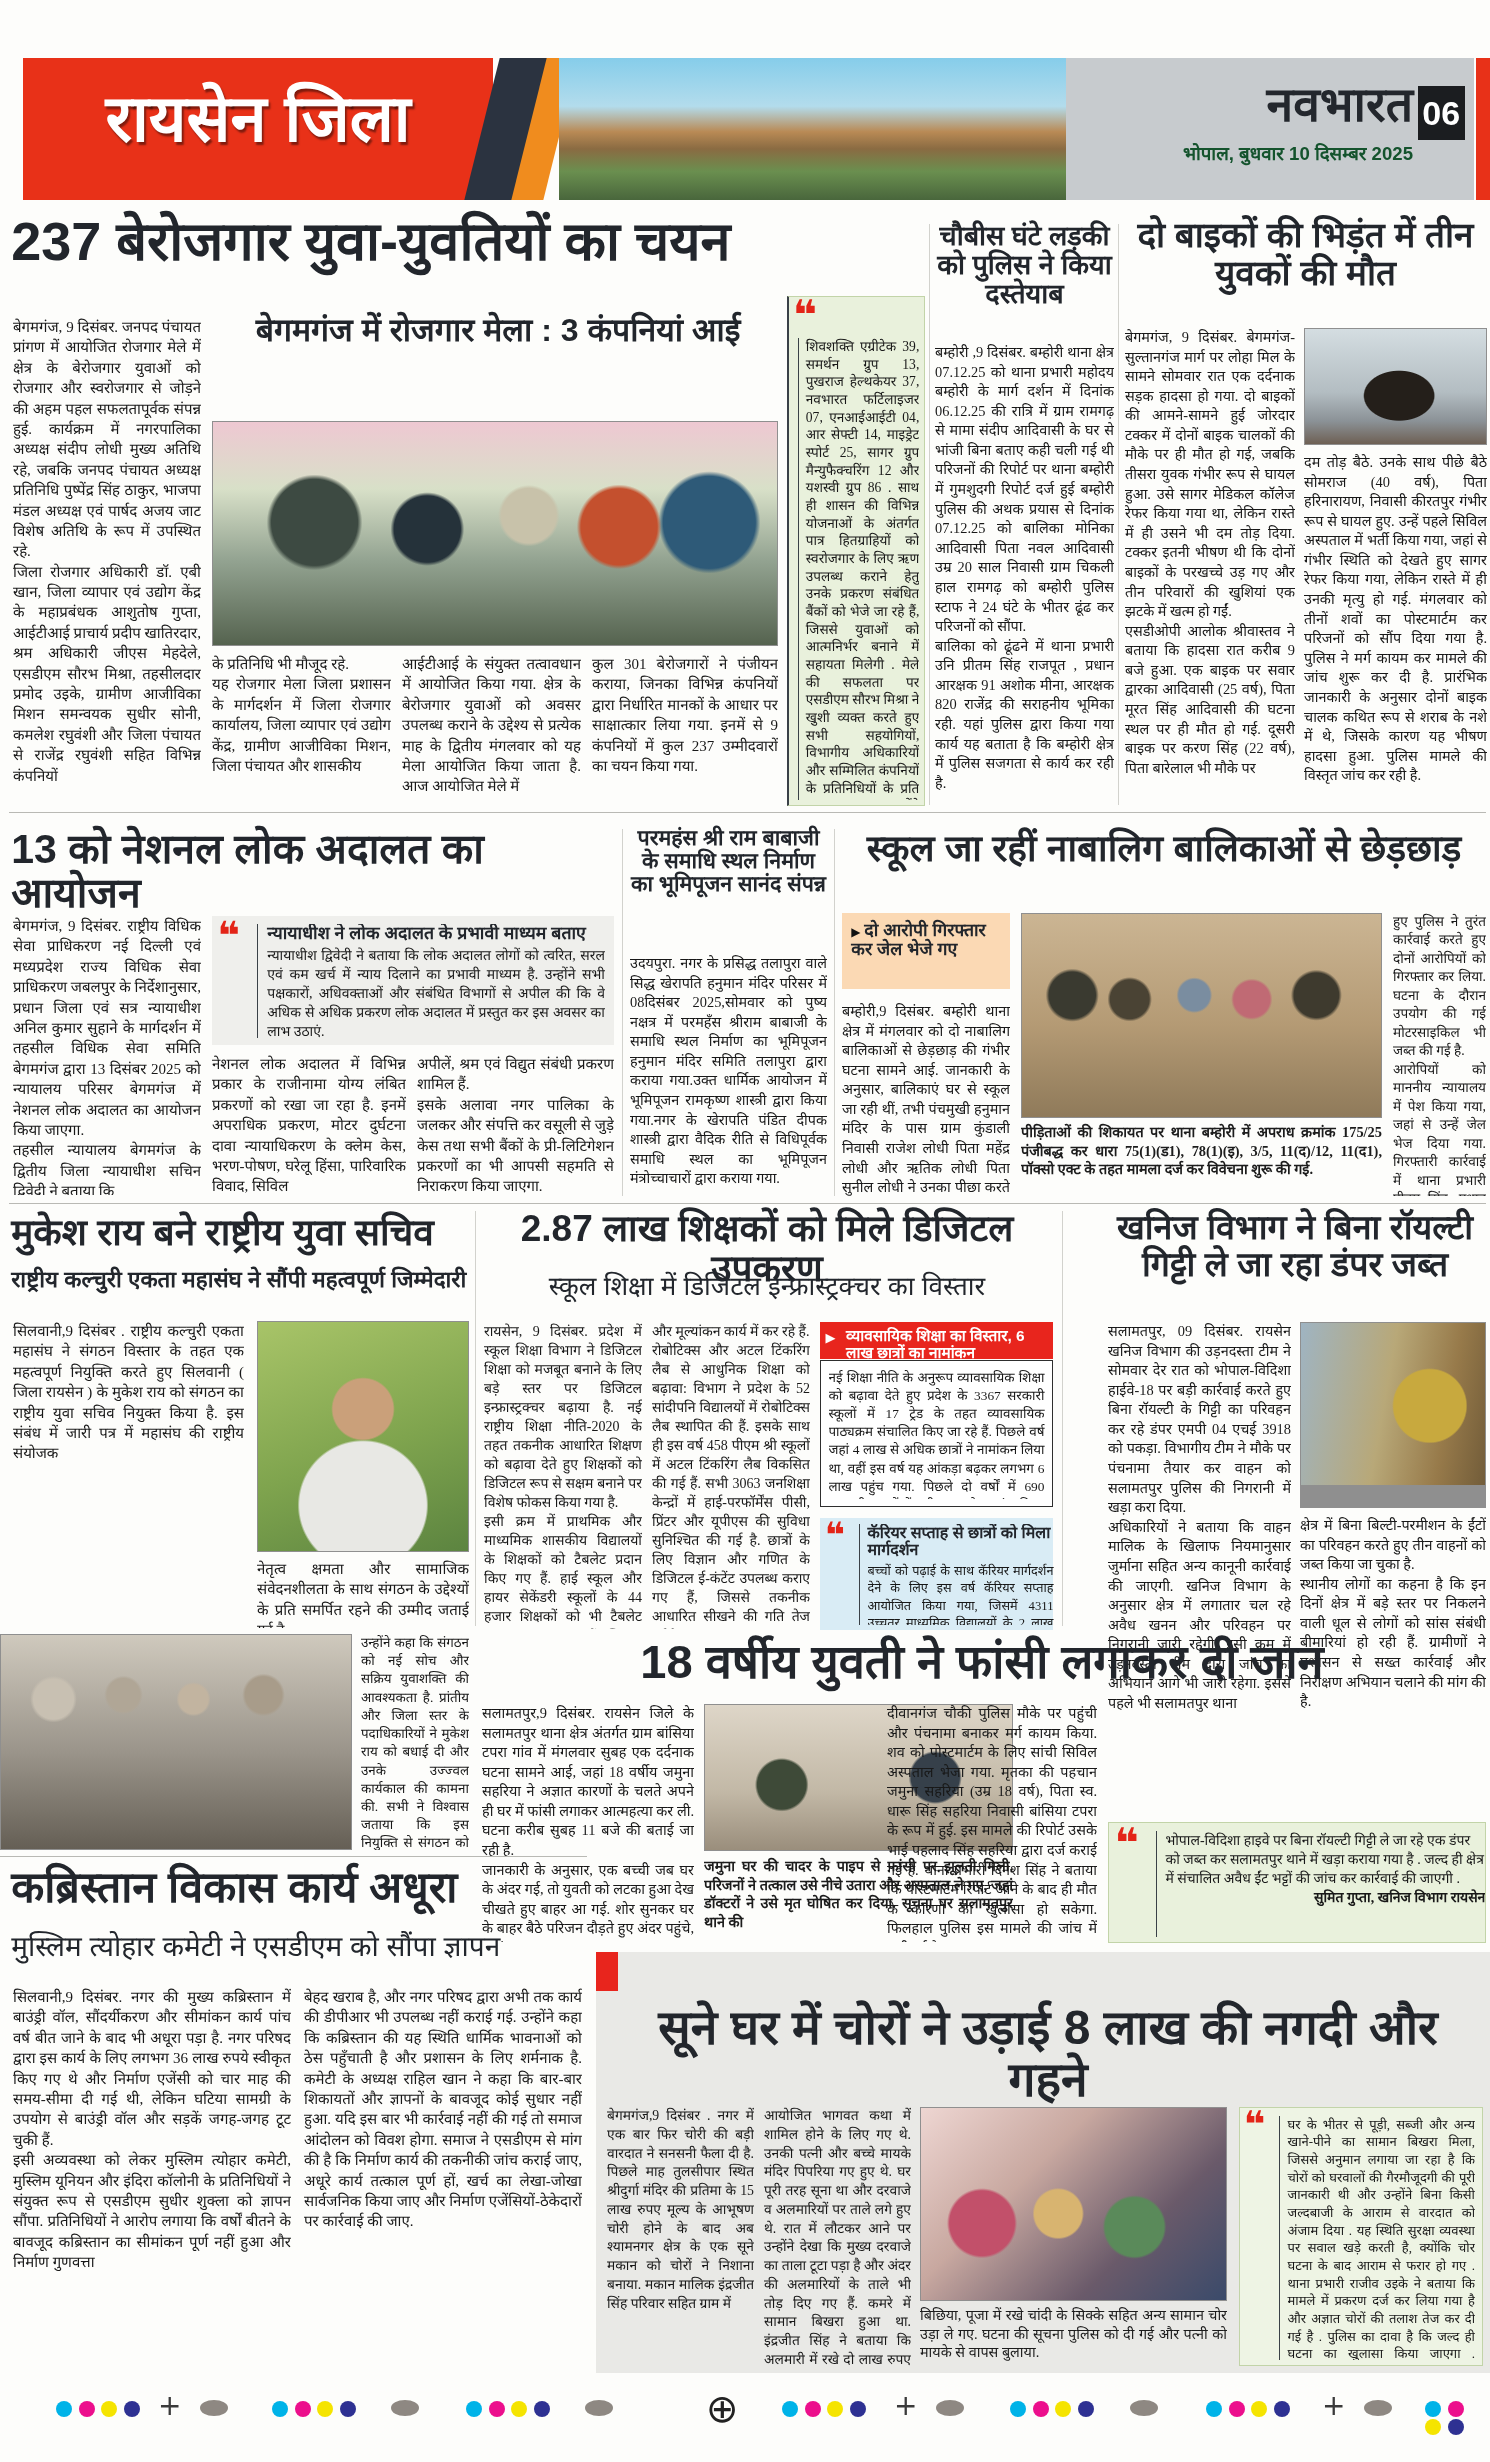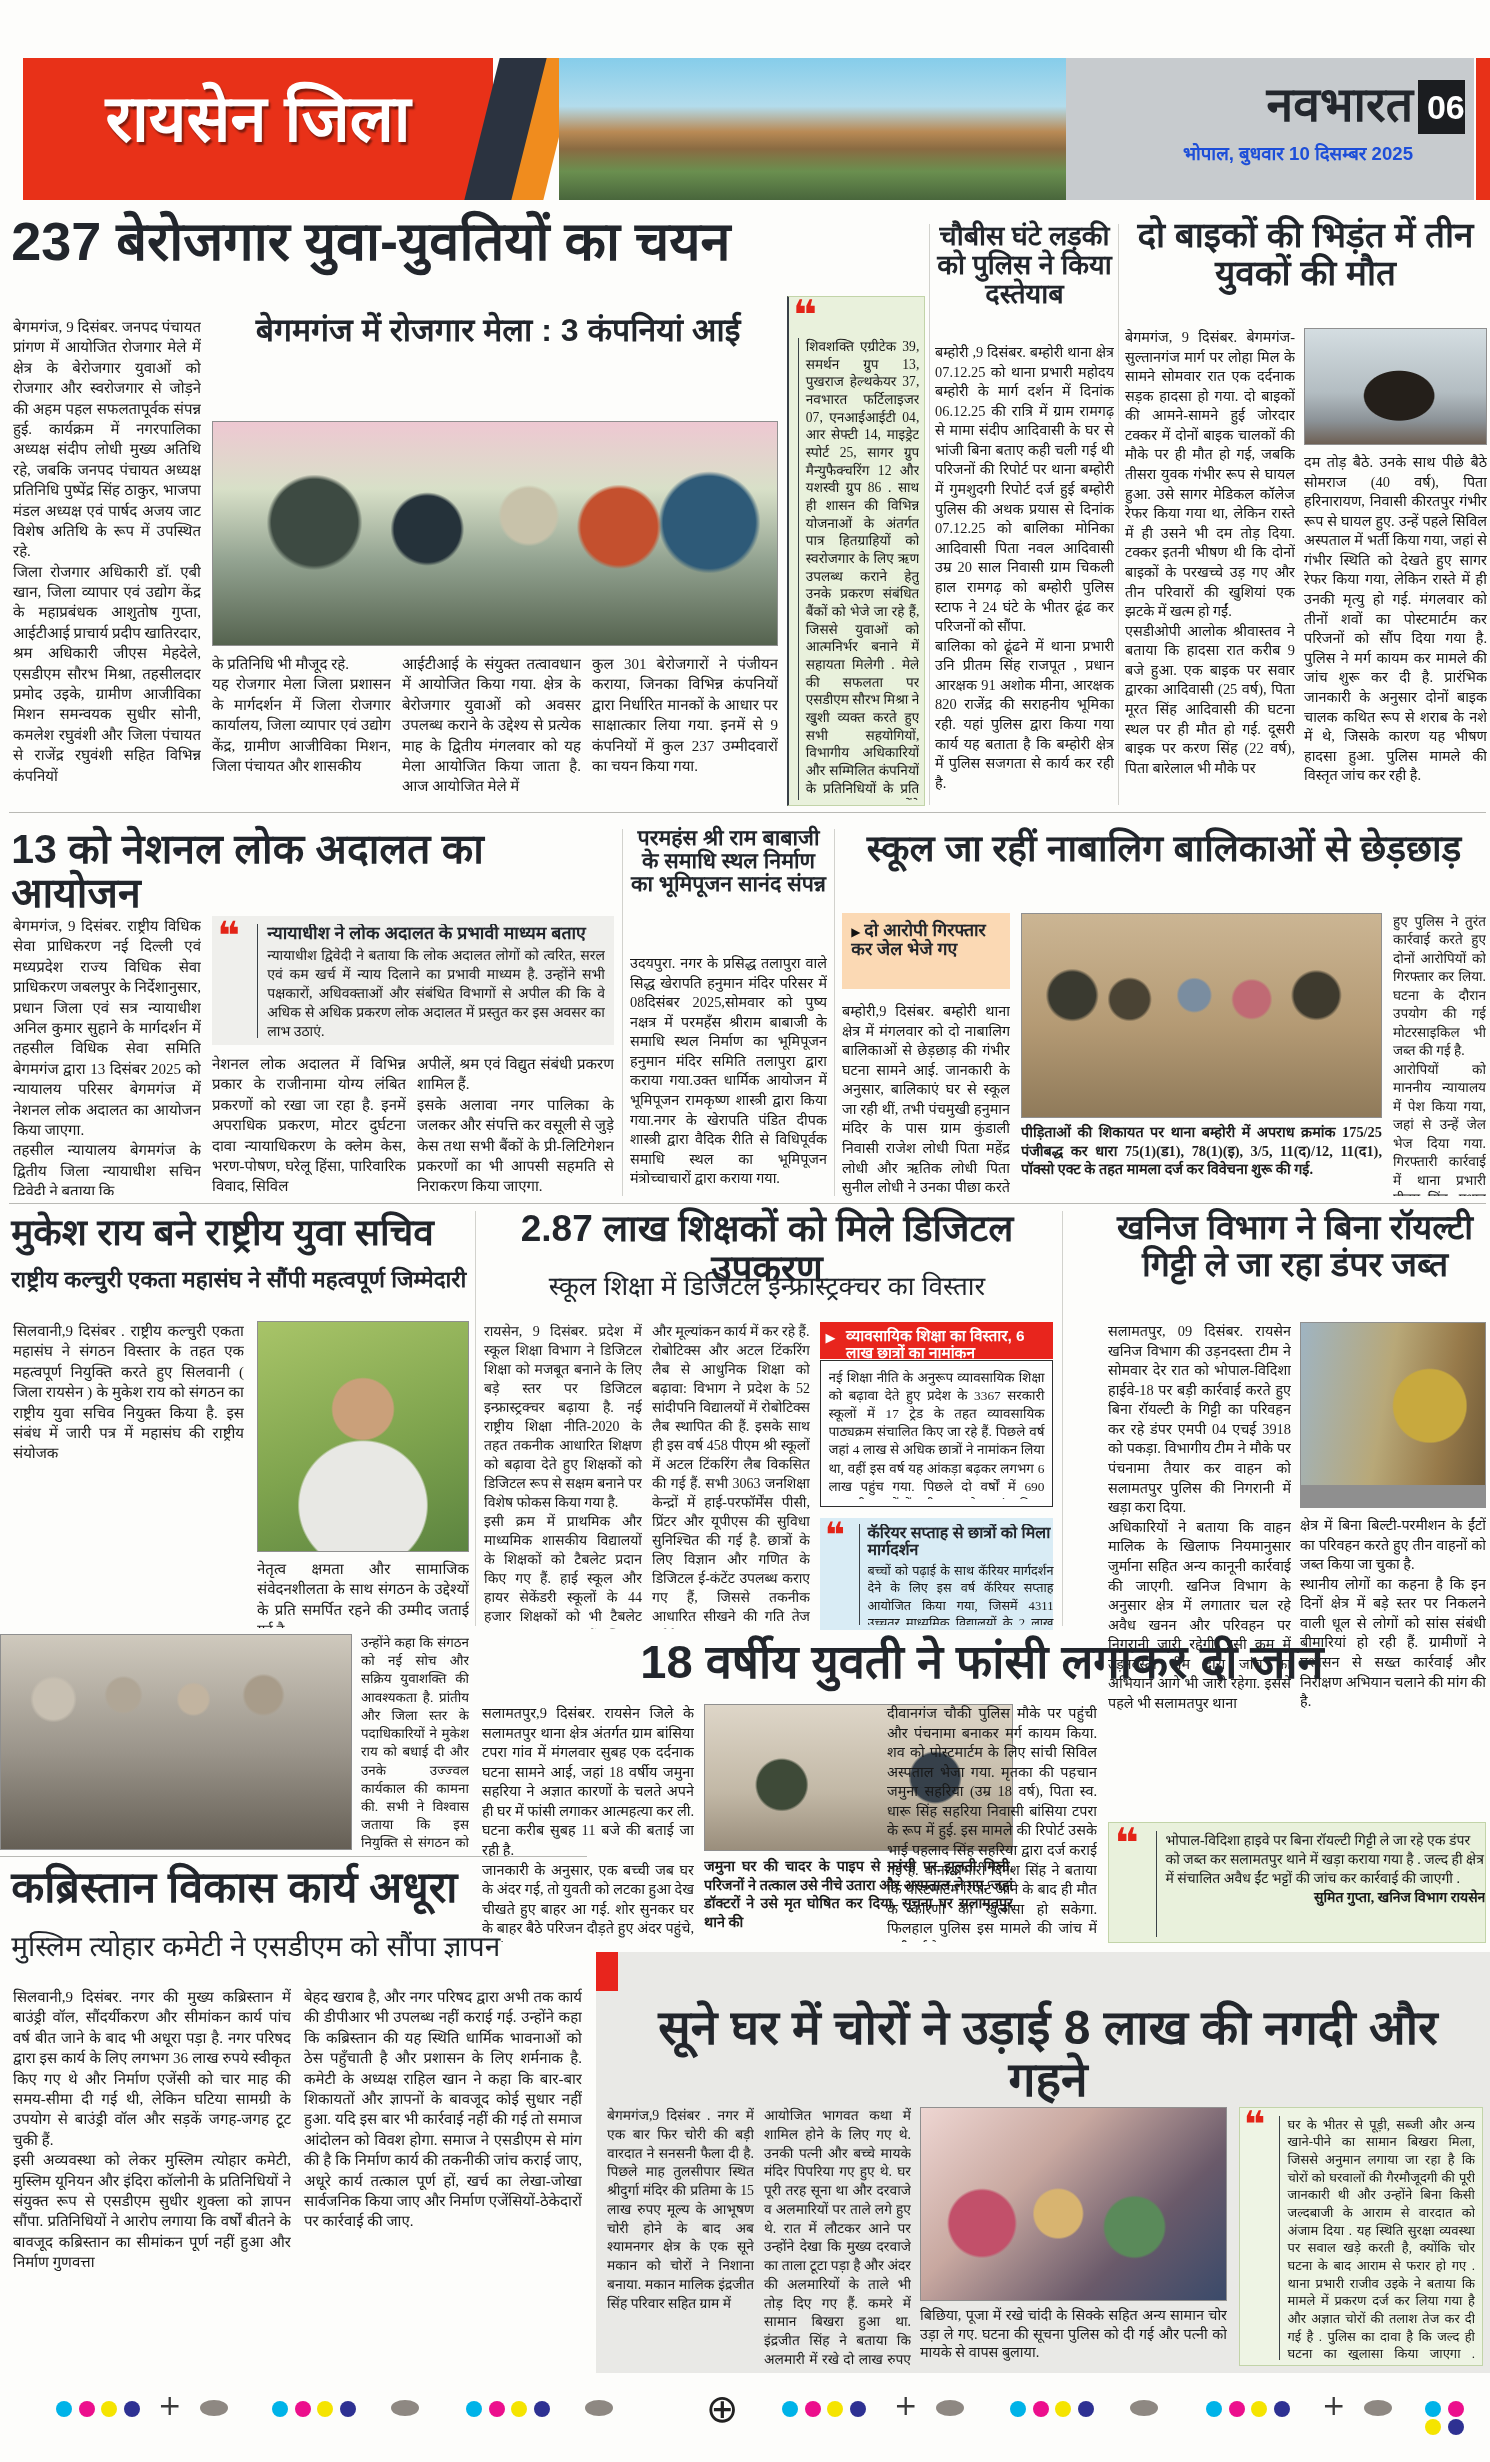--- a/index.html
+++ b/index.html
@@ -38,22 +38,22 @@
   <div class="abs plus" style="left:751px;top:119px;">+</div>
 
   <div class="abs banner-red" style="left:23px;top:58px;width:470px;height:142px;">
     <div class="hl" style="position:absolute;left:0;top:26px;width:100%;text-align:center;font-size:65px;color:#ffffff;text-shadow:1.9px 2.8px 1.9px rgba(0,0,0,0.45);">रायसेन जिला</div>
   </div>
   <div class="abs" style="left:482px;top:58px;width:56px;height:142px;background:#2b3340;transform:skewX(-14deg);"></div>
   <div class="abs" style="left:529px;top:58px;width:32px;height:142px;background:#f08c1e;transform:skewX(-14deg);"></div>
   <div class="abs photo" style="left:559px;top:58px;width:508px;height:142px;border:none;background:linear-gradient(180deg,#86cdea 0%,#b3dcec 34%,#b98a55 52%,#8a6b42 64%,#6a8f4f 80%,#49663c 100%);"></div>
   <div class="abs" style="left:1066px;top:58px;width:408px;height:142px;background:#c7cbce;">
     <div class="hl" style="position:absolute;right:61px;top:20.5px;font-size:48px;color:#23272d;">नवभारत</div>
-    <div class="hl" style="position:absolute;right:61px;top:86px;font-size:18.6px;color:#1d4ed8;">भोपाल, बुधवार 10 दिसम्बर 2025</div>
-    <div class="abs" style="right:9.3px;top:22px;width:47px;height:54px;background:#1b1d20;text-align:right;">
+    <div class="hl" style="position:absolute;right:61px;top:86px;font-size:18.6px;color:#14532d;">भोपाल, बुधवार 10 दिसम्बर 2025</div>
+    <div class="abs" style="right:9.3px;top:28px;width:47px;height:54px;background:#1b1d20;text-align:center;">
       <span class="hl" style="font-size:34px;color:#ffffff;line-height:54px;">06</span>
     </div>
   </div>
   <div class="abs" style="left:1476px;top:58px;width:14px;height:142px;background:#e83118;"></div>
 
   <div class="abs hl" style="left:11.2px;top:212px;width:913px;height:93px;font-size:54px;">237 बेरोजगार युवा-युवतियों का चयन</div>
   <div class="abs hl hl-c" style="left:214px;top:313px;width:568px;height:48px;font-size:32px;">बेगमगंज में रोजगार मेला : 3 कंपनियां आई</div>
 
   <div class="abs bt" style="left:13px;top:317px;width:188px;height:488px;">बेगमगंज, 9 दिसंबर. जनपद पंचायत प्रांगण में आयोजित रोजगार मेले में क्षेत्र के बेरोजगार युवाओं को रोजगार और स्वरोजगार से जोड़ने की अहम पहल सफलतापूर्वक संपन्न हुई. कार्यक्रम में नगरपालिका अध्यक्ष संदीप लोधी मुख्य अतिथि रहे, जबकि जनपद पंचायत अध्यक्ष प्रतिनिधि पुष्पेंद्र सिंह ठाकुर, भाजपा मंडल अध्यक्ष एवं पार्षद अजय जाट विशेष अतिथि के रूप में उपस्थित रहे.
 जिला रोजगार अधिकारी डॉ. एबी खान, जिला व्यापार एवं उद्योग केंद्र के महाप्रबंधक आशुतोष गुप्ता, आईटीआई प्राचार्य प्रदीप खातिरदार, श्रम अधिकारी जीएस मेहदेले, एसडीएम सौरभ मिश्रा, तहसीलदार प्रमोद उइके, ग्रामीण आजीविका मिशन समन्वयक सुधीर सोनी, कमलेश रघुवंशी और जिला पंचायत से राजेंद्र रघुवंशी सहित विभिन्न कंपनियों</div>

